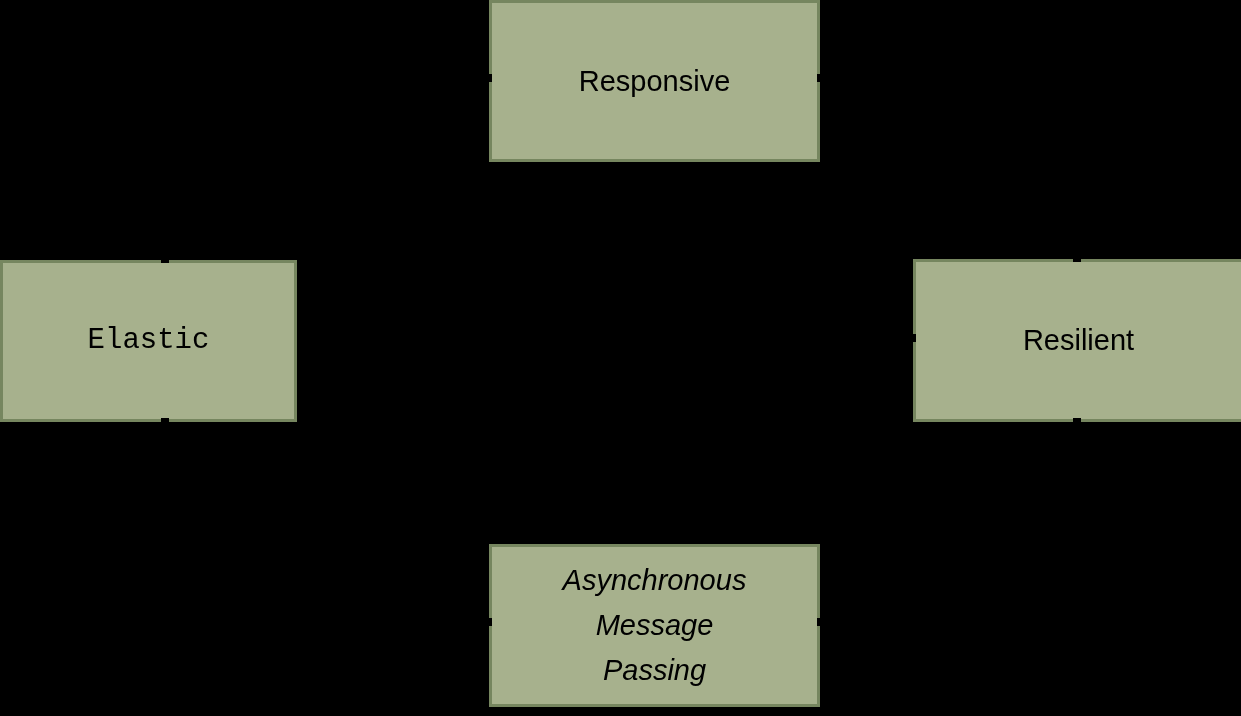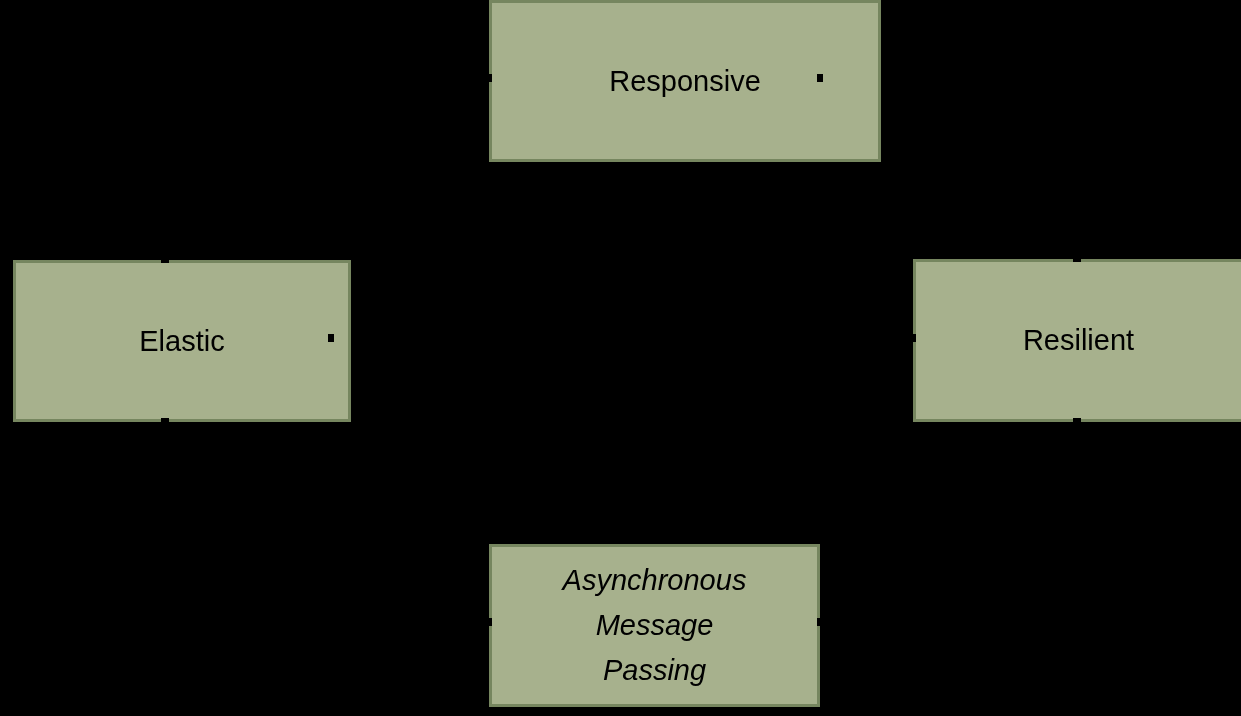--- a/index.html
+++ b/index.html
@@ -24,22 +24,22 @@
     align-items: center;
     justify-content: center;
     text-align: center;
   }
   .node .label {
     color: #000000;
     font-size: 29px;
     line-height: 1.55;
     white-space: pre-line;
   }
-  #node-responsive { left: 489px; top: 0px;   width: 392px; height: 162px; }
-  #node-elastic    { left: 13px;   top: 260px; width: 338px; height: 162px; }
+  #node-responsive { left: 489px; top: 0px;   width: 331px; height: 162px; }
+  #node-elastic    { left: 0px;   top: 260px; width: 297px; height: 162px; font-family: Liberation Mono, monospace; }
   #node-resilient  { left: 913px; top: 259px; width: 331px; height: 163px; }
   #node-message    { left: 489px; top: 544px; width: 331px; height: 163px; font-style: italic; }
 
   .stub {
     position: absolute;
     background: #000000;
   }
   .stub.v { width: 6px; height: 8px; }
   .stub.h { width: 8px; height: 5px; }
   #stub-resp-left      { left: 486px;  top: 74px;  }

